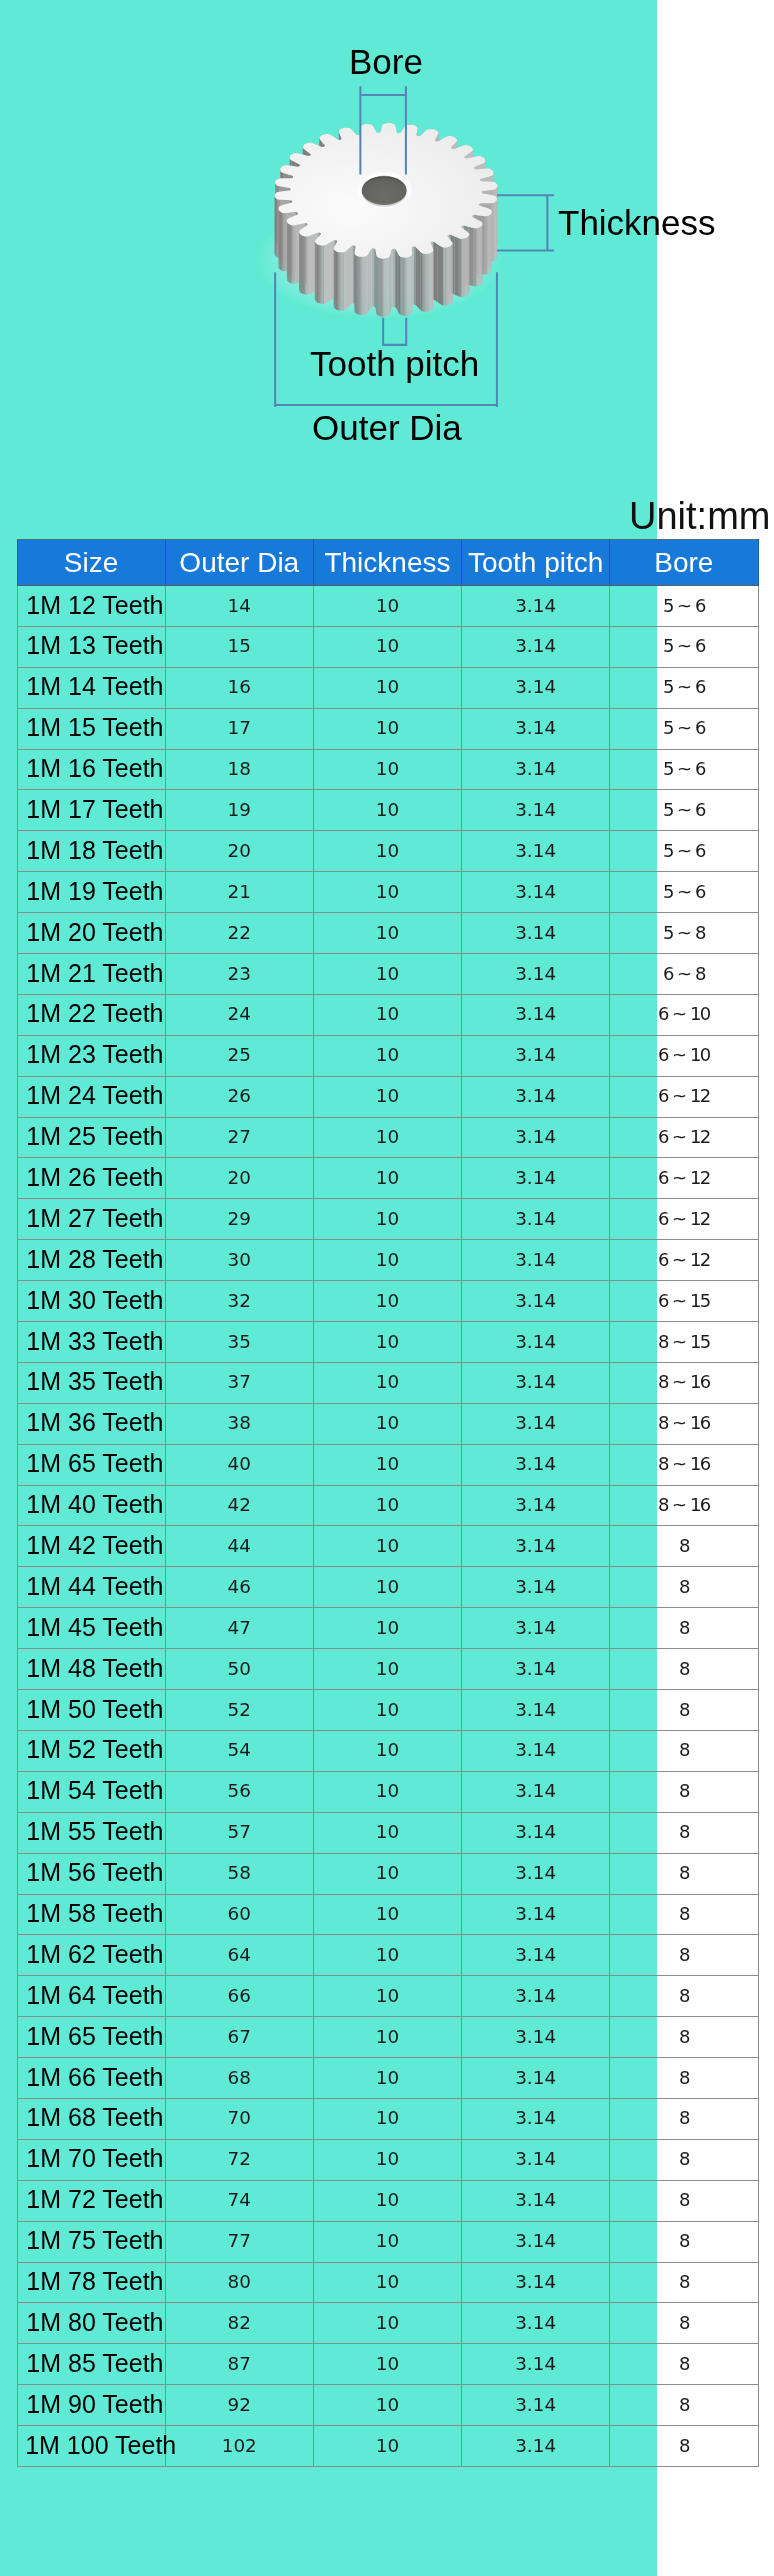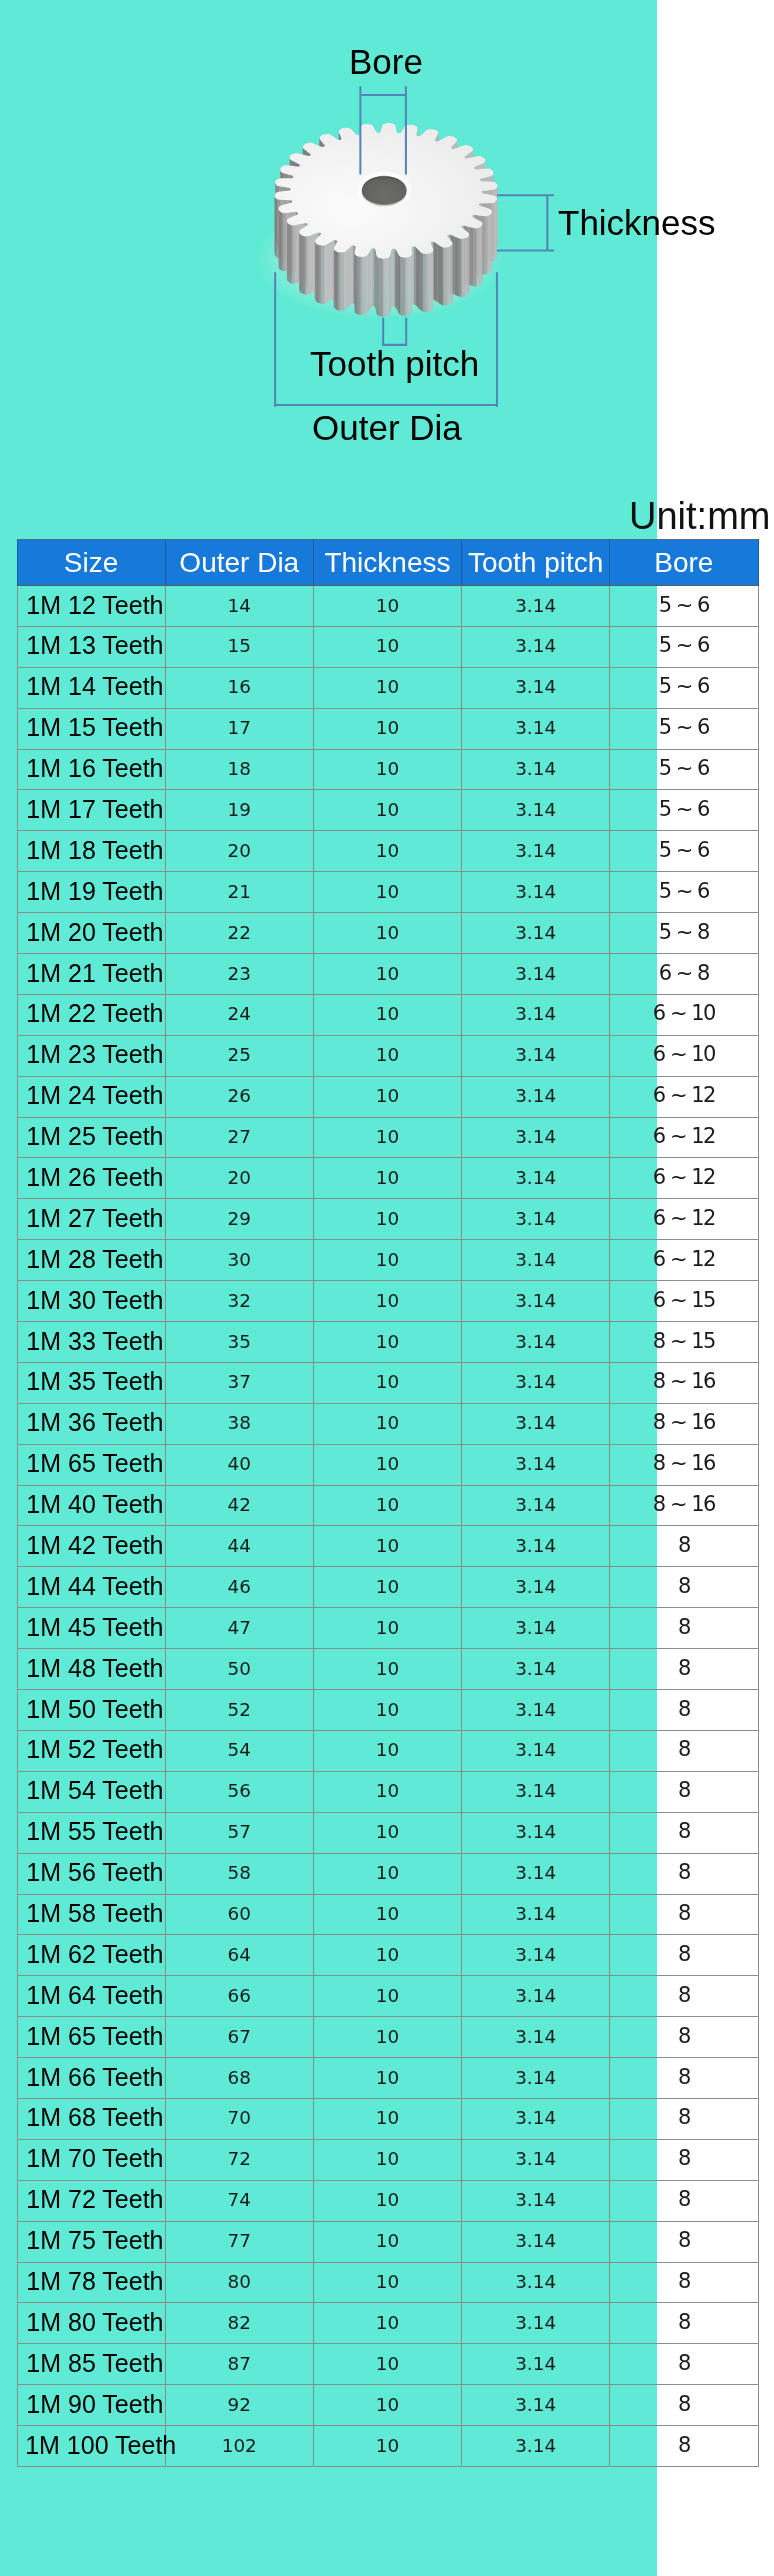--- a/index.html
+++ b/index.html
@@ -25,21 +25,21 @@
              border-collapse:collapse;table-layout:fixed;}
   table.spec col{width:148px;}
   table.spec th{background:#1779d9;color:#fff;font-weight:400;font-size:28px;
                 height:42px;padding:0;text-align:center;vertical-align:middle;line-height:45px;
                 border:1px solid #1b5e99;border-top-color:#4e6b80;border-bottom-color:#5b5b5b;}
   table.spec td{height:38px;padding:0 0 1.9px 0;text-align:center;font-size:18.4px;color:#1b1b1b;
                 font-family:"DejaVu Sans",sans-serif;
                 border:1px solid #8c8c8c;white-space:nowrap;overflow:visible;line-height:35px;}
   table.spec td.size{font-size:25px;color:#000;padding-left:7.7px;white-space:nowrap;
                       font-family:"Liberation Sans",sans-serif;}
-  table.spec td.bore{font-size:21px;letter-spacing:-1.5px;}
+  table.spec td.bore{font-size:18px;letter-spacing:-1.5px;}
 </style>
 </head>
 <body>
 
 <div class="page">
 
   <div class="diagram">
     <svg width="775" height="465" viewBox="0 0 800 480">
       <defs>
         <radialGradient id="topgrad" cx="0.34" cy="0.62" r="0.95">

